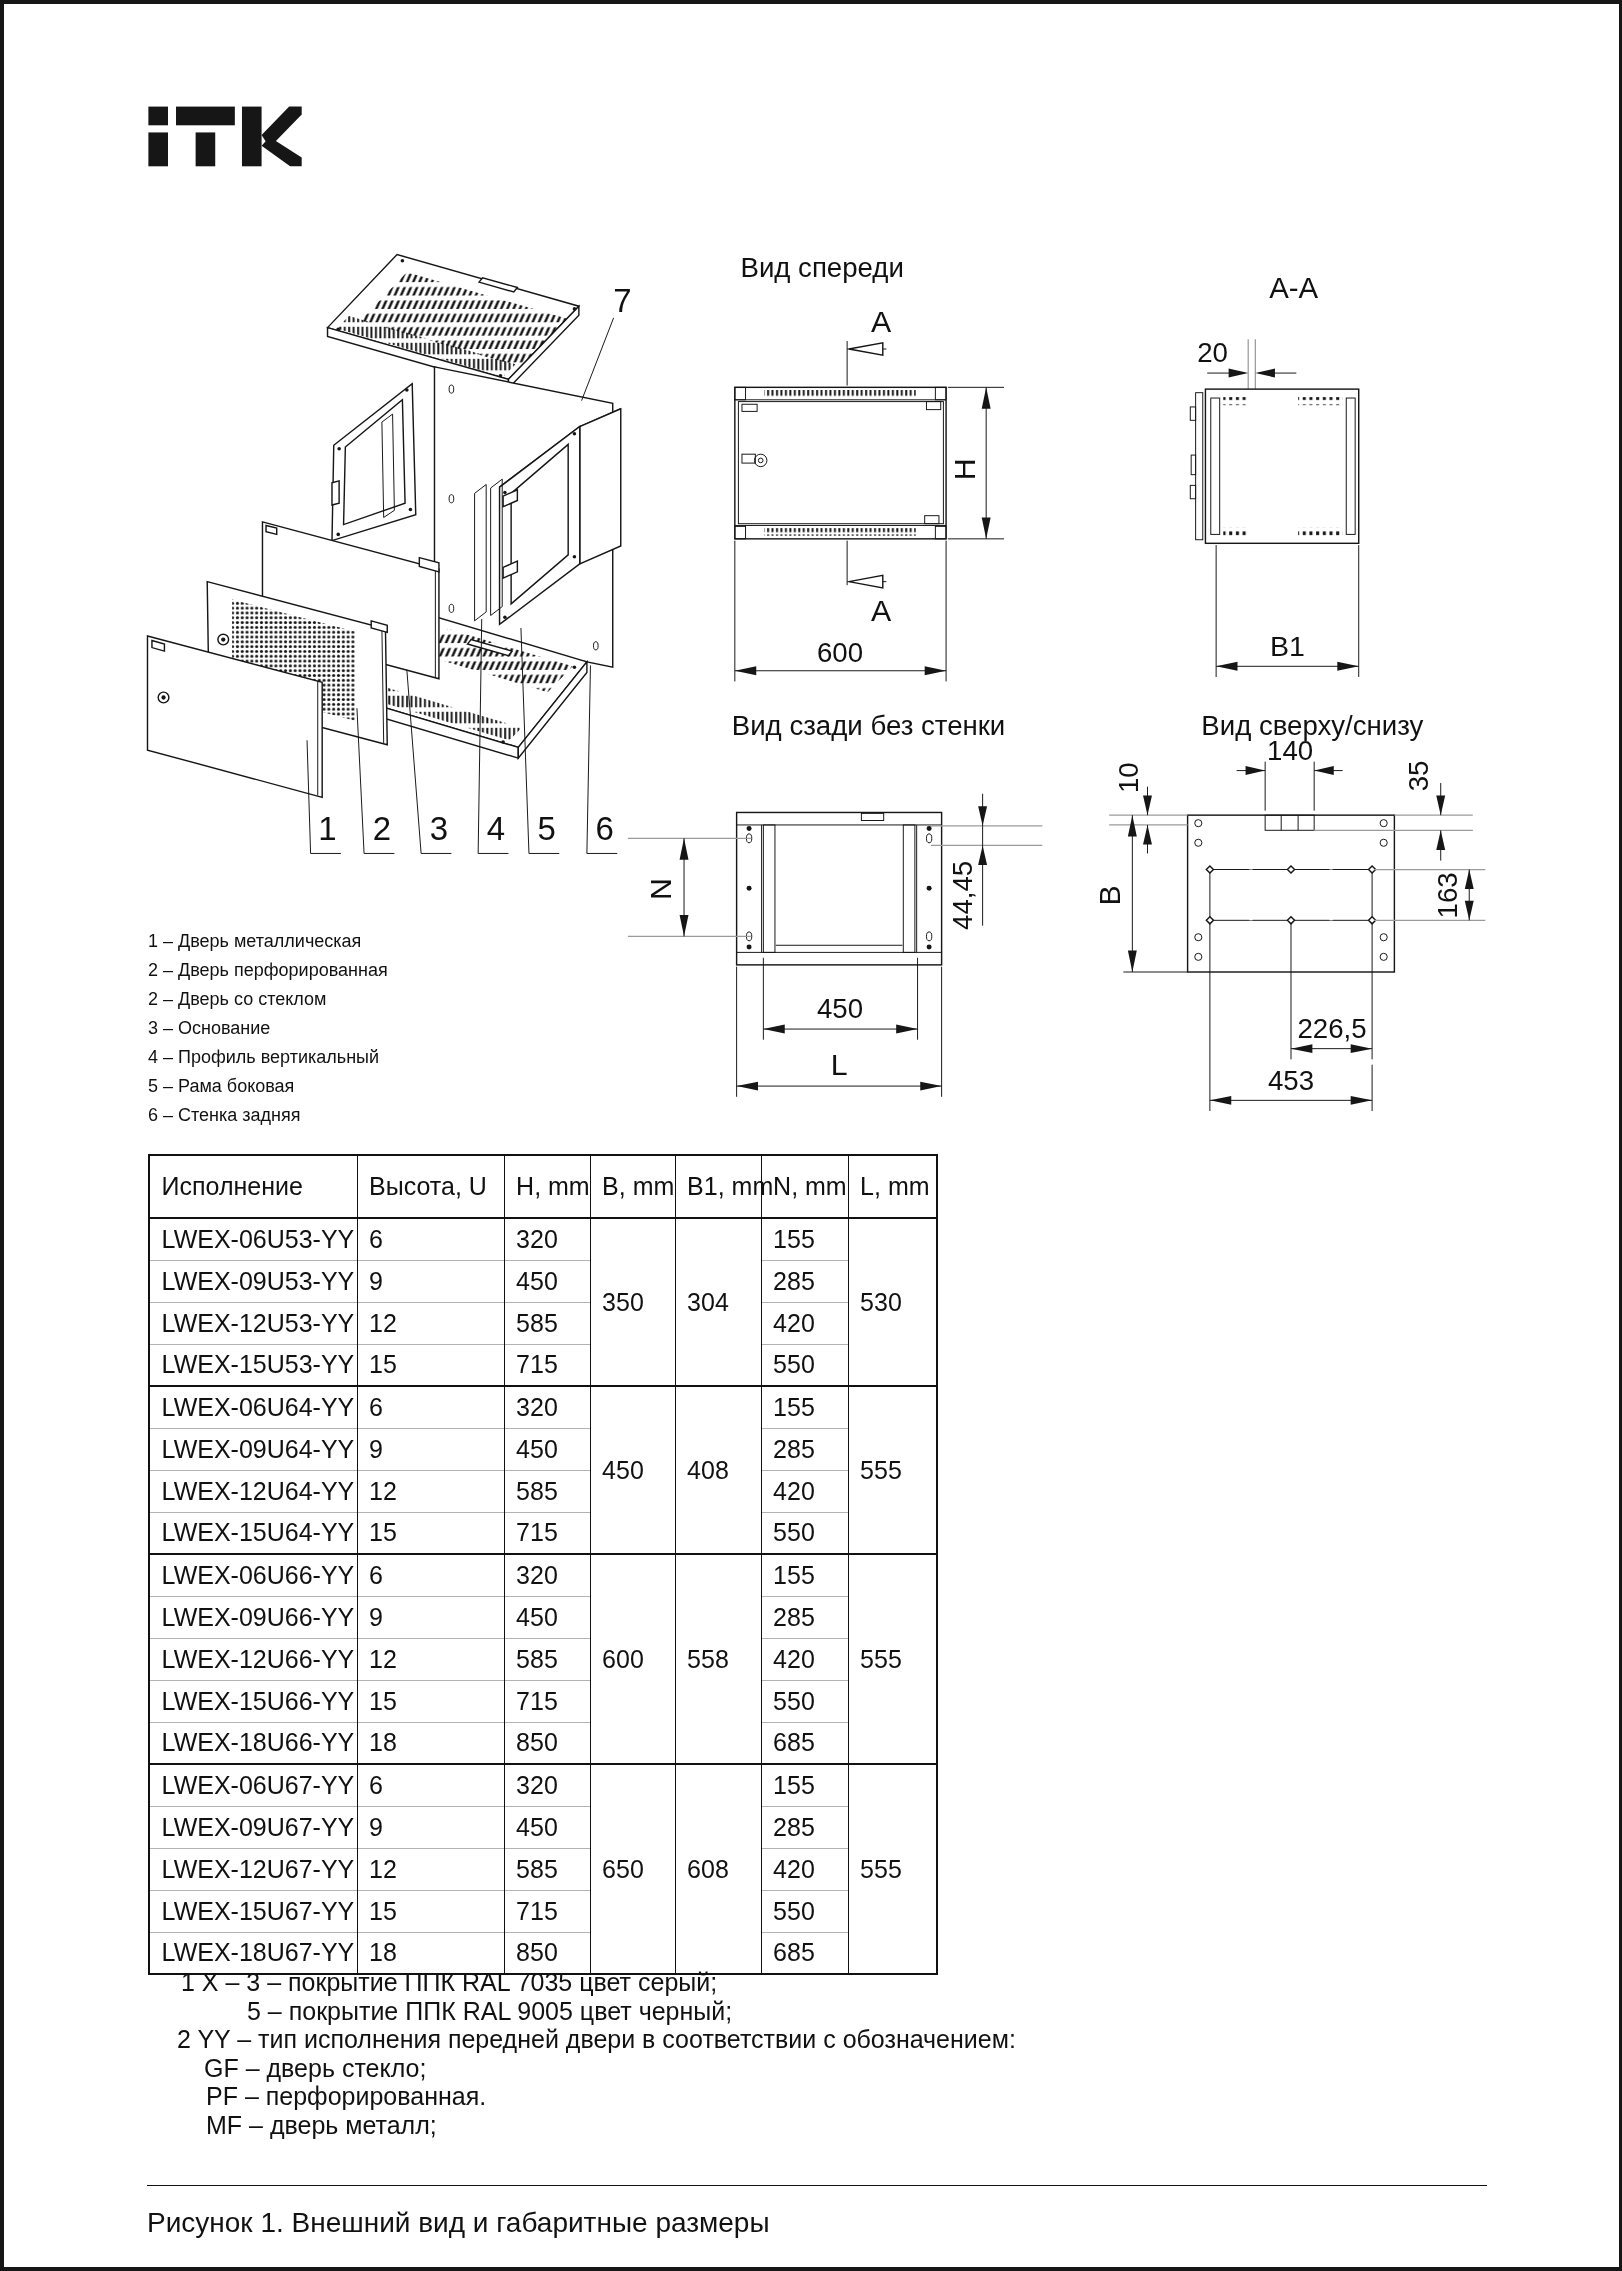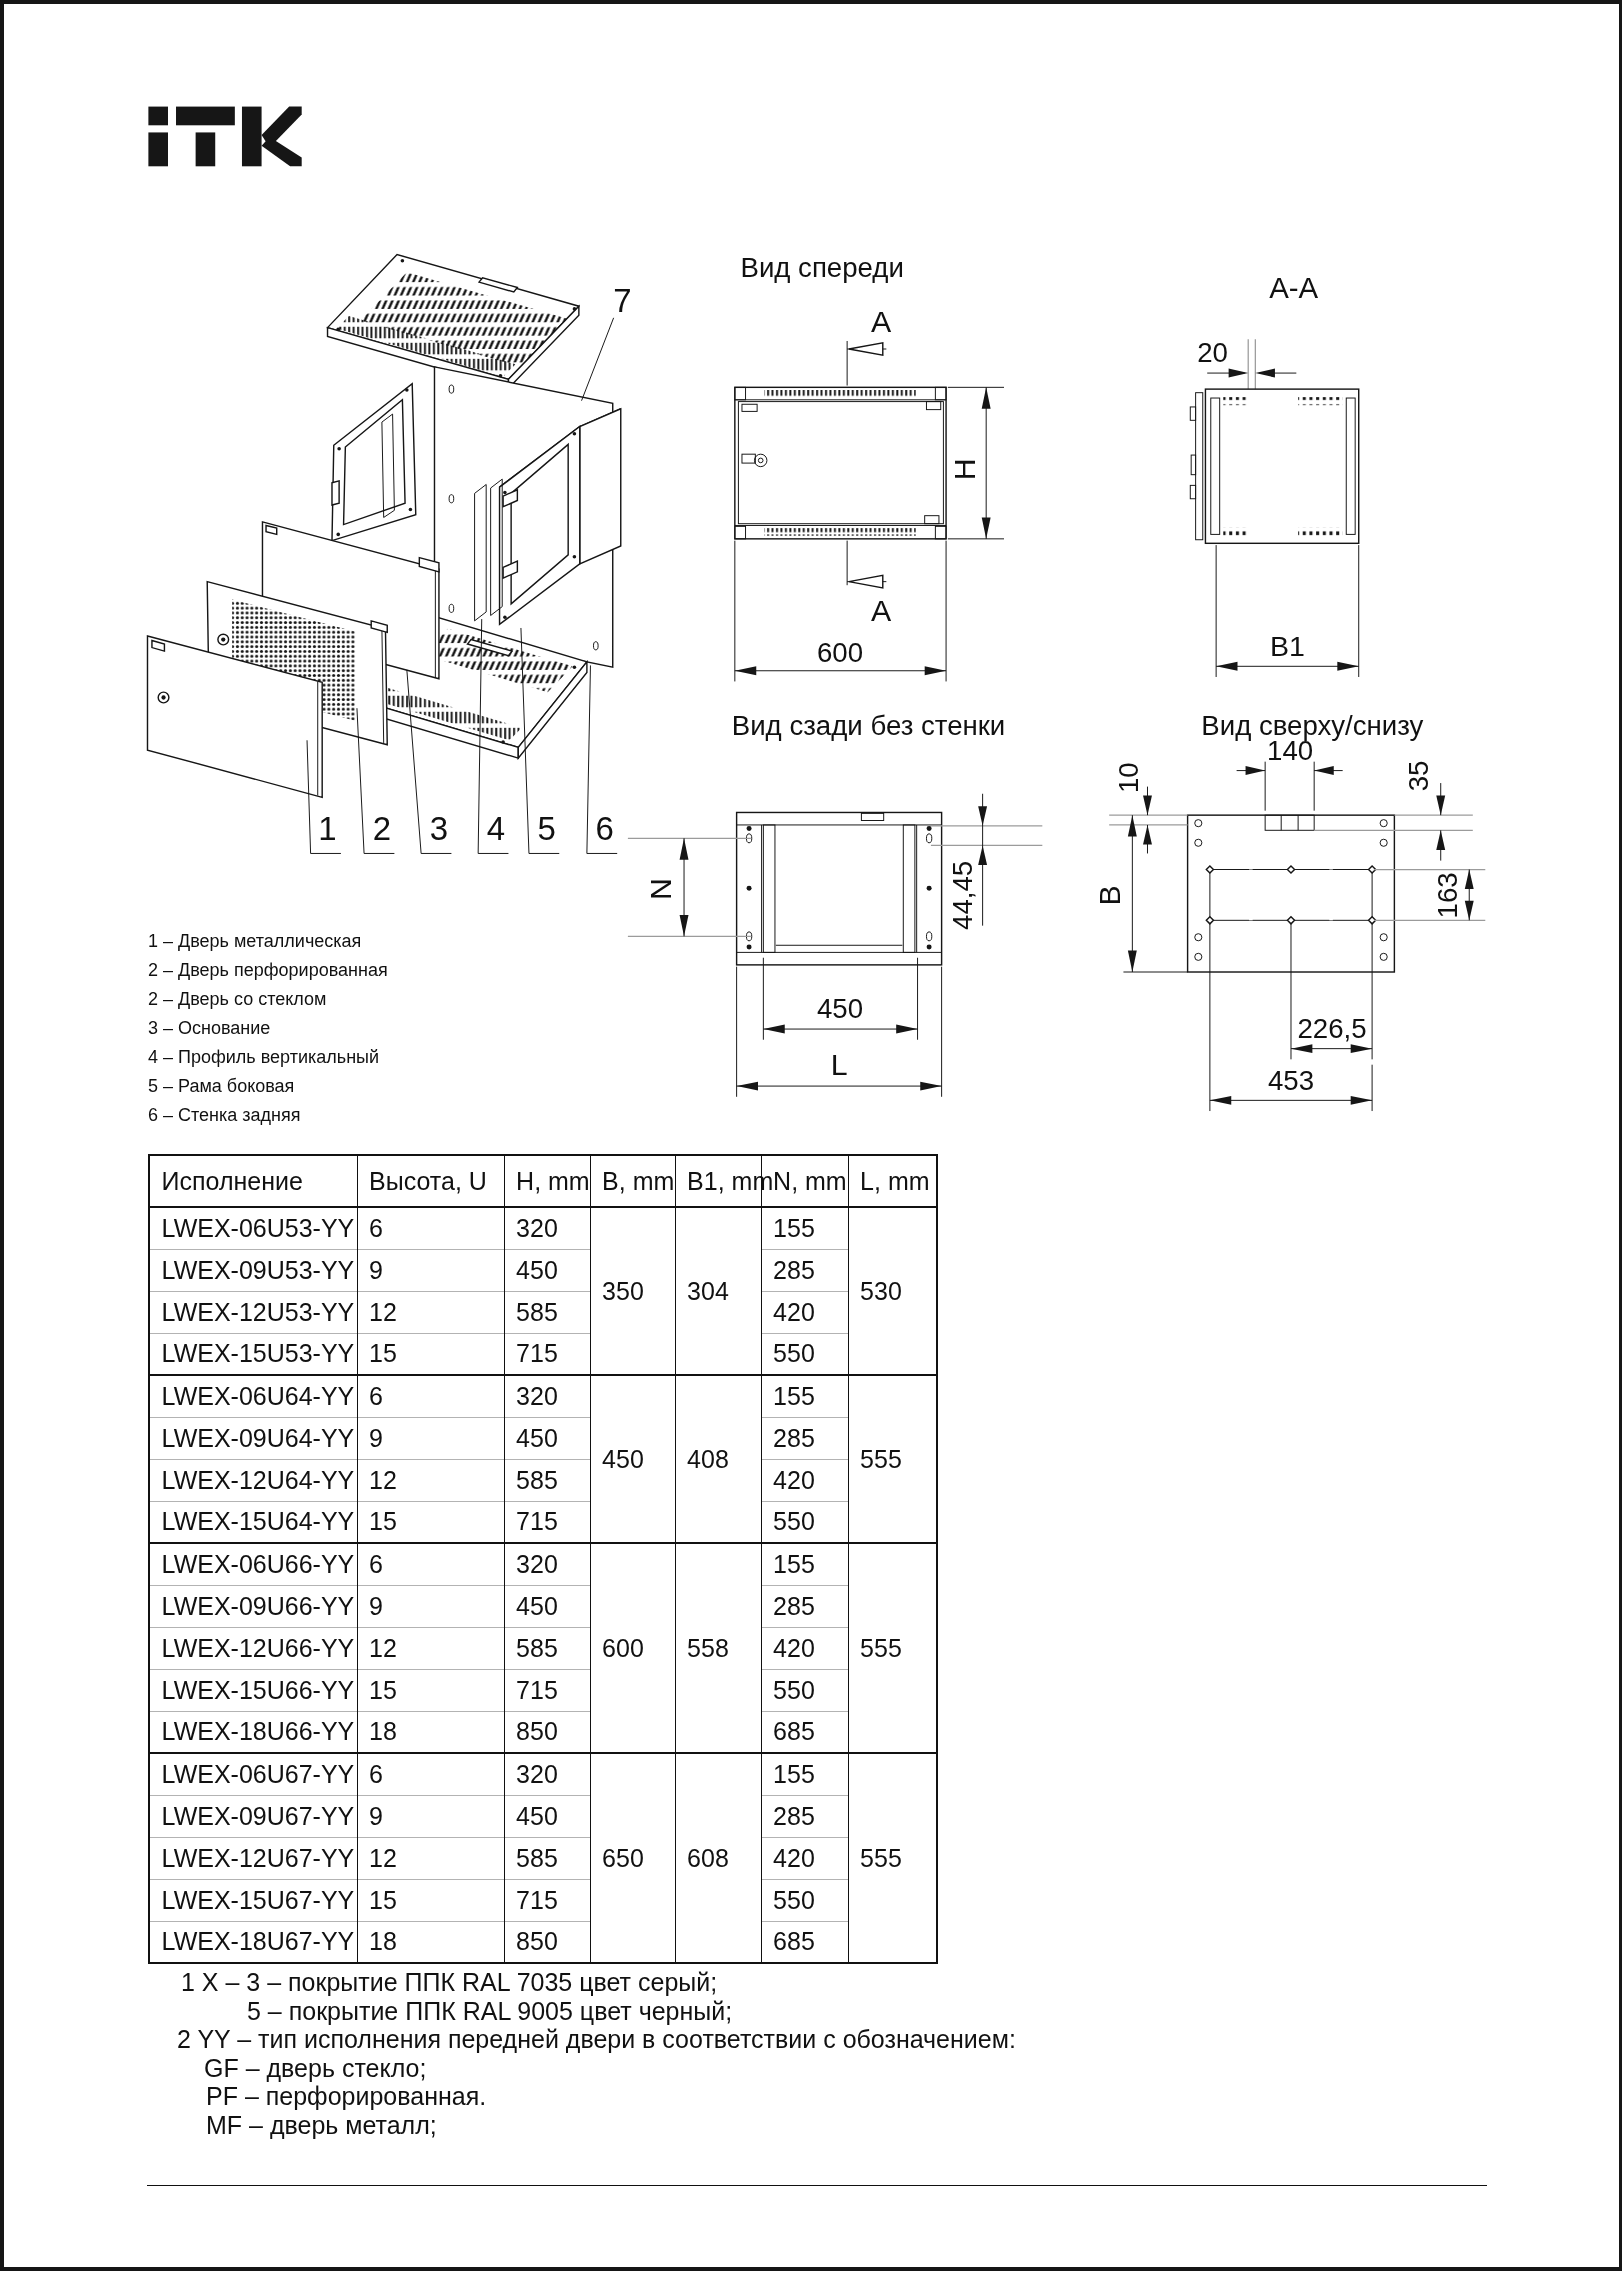--- a/index.html
+++ b/index.html
@@ -10,21 +10,21 @@
   .txt { font-family:"Liberation Sans",sans-serif; fill:#111; }
 
   .legend { position:absolute; left:144px; top:923px; font-size:18px; line-height:29px; }
   .legend-item { white-space:pre; }
 
   .tbl-wrap { position:absolute; left:144px; top:1150px; }
   table.dim { border-collapse:collapse; table-layout:fixed; width:788px; border:2.7px solid #111; }
   table.dim th, table.dim td { font-size:25px; font-weight:normal; text-align:left;
       padding:0 0 0 11.6px; box-sizing:border-box; vertical-align:middle;
       border-left:1.8px solid #111; border-top:0.9px solid #b3b3b3; white-space:nowrap; }
-  table.dim th { height:52px; border-top:none; border-bottom:2.7px solid #111; }
+  table.dim th { height:63px; border-top:none; border-bottom:2.7px solid #111; }
   table.dim td { height:42px; }
   table.dim th:first-child, table.dim td:first-child { border-left:none; }
   table.dim tr.g td { border-top:2.7px solid #111; }
 
   .notes { position:absolute; left:143px; top:1964px; font-size:25px; line-height:28.5px; }
   .note-line { white-space:pre; }
   .sep { position:absolute; left:143px; top:2181px; width:1340px; border-top:1.8px solid #111; }
   .caption { position:absolute; left:143px; top:2203px; font-size:28px; }
 </style>
 </head>
@@ -550,15 +550,16 @@
       <div class="note-line" style="padding-left: 34px;">1 X – 3 – покрытие ППК RAL 7035 цвет серый;</div>
       <div class="note-line" style="padding-left: 100px;">5 – покрытие ППК RAL 9005 цвет черный;</div>
       <div class="note-line" style="padding-left: 30px; text-align: right;">2 YY – тип исполнения передней двери в соответствии с обозначением:</div>
       <div class="note-line" style="padding-left: 57px;">GF – дверь стекло;</div>
       <div class="note-line" style="padding-left: 59px;">PF – перфорированная.</div>
       <div class="note-line" style="padding-left: 59px;">MF – дверь металл;</div>
     </div>
 
 <div class="sep"></div>
 
+<div class="caption">Рисунок 1. Внешний вид и габаритные размеры</div>
 
 </div>
 
 
 </body></html>

